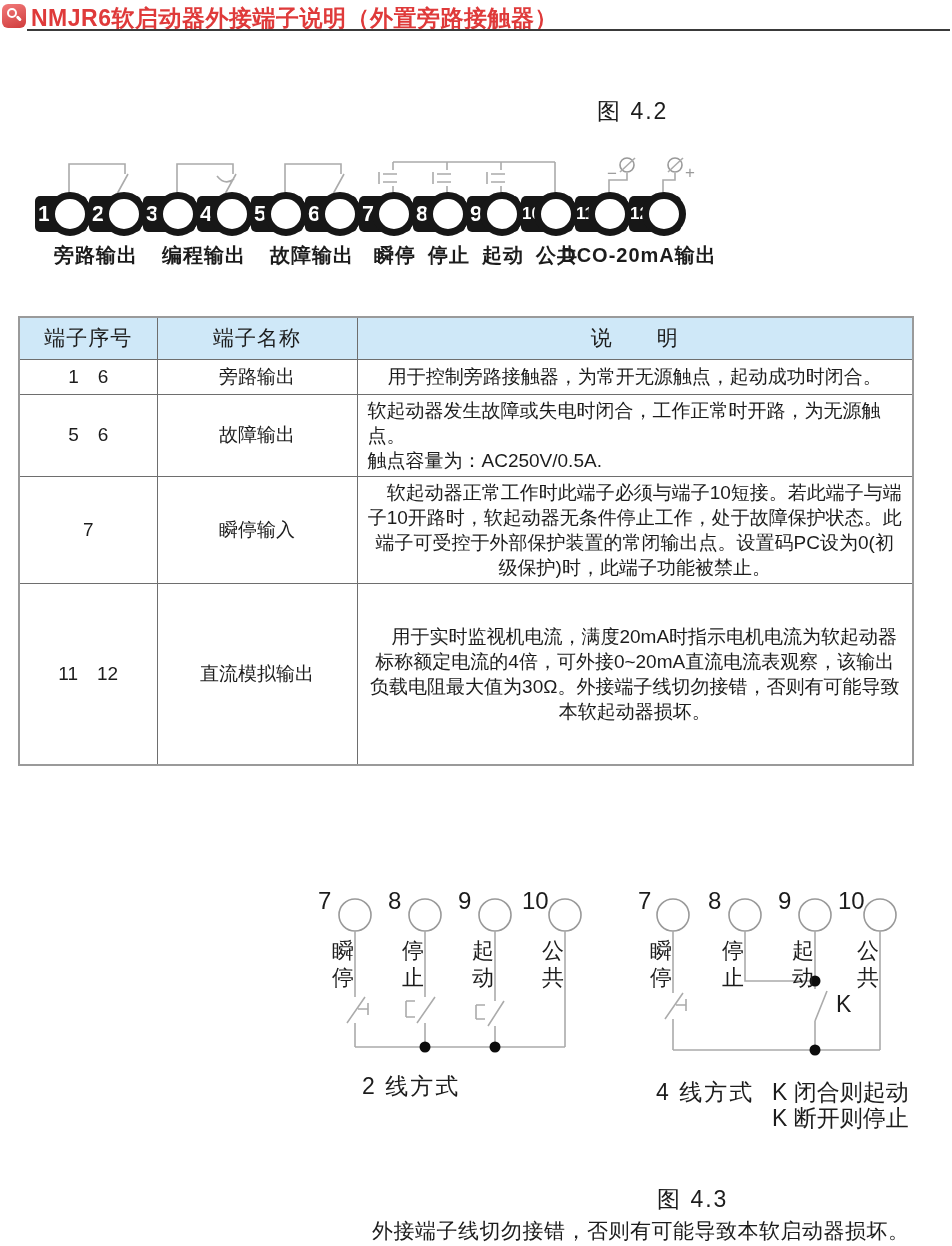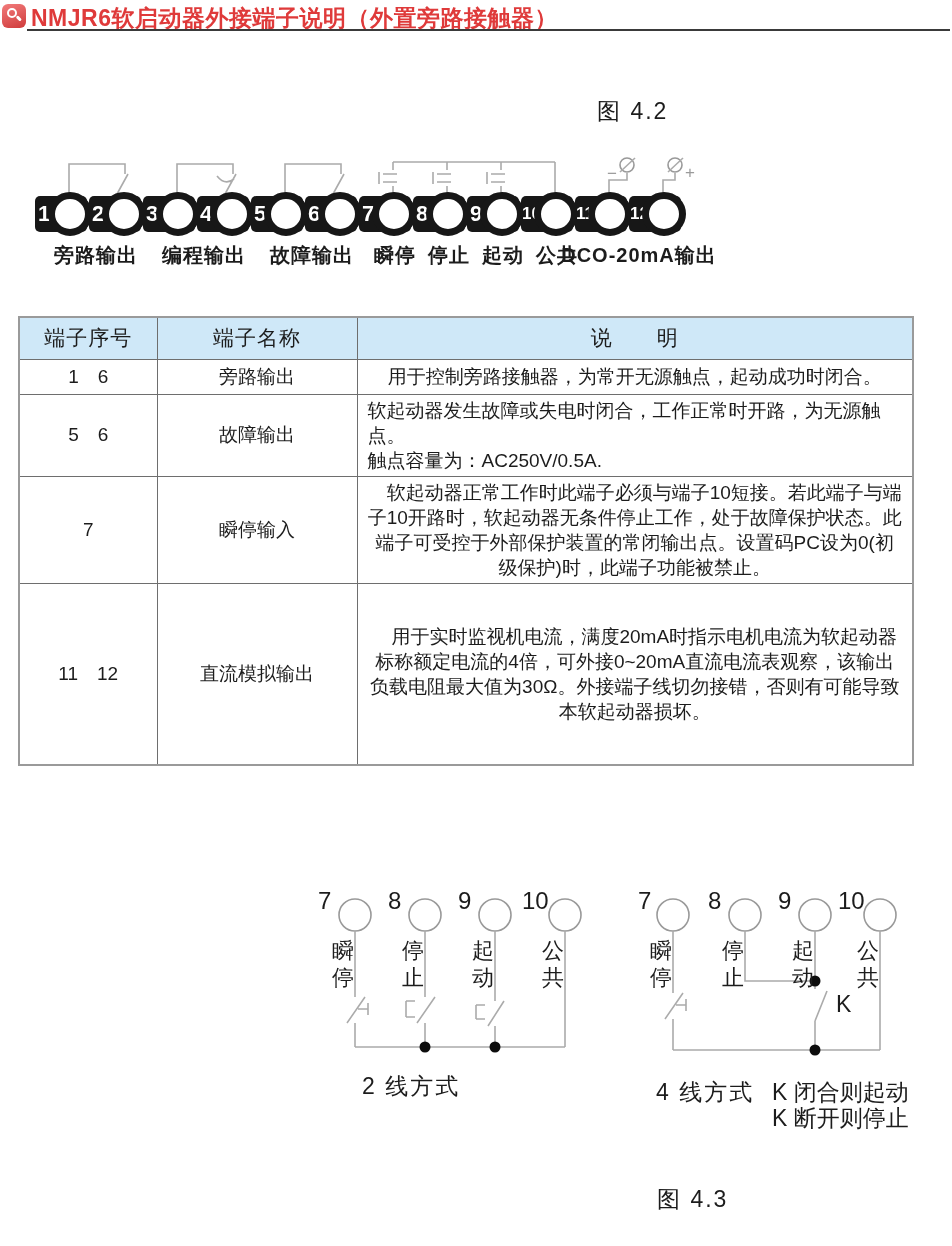--- a/index.html
+++ b/index.html
@@ -264,14 +264,15 @@
     <div class="dlabel" style="left:160px;top:52px">起动</div>
     <div class="dlabel" style="left:225px;top:52px">公共</div>
     <div class="kmark" style="left:206px;top:106px">K</div>
     <div class="dcaption" style="left:26px;top:192px">4 线方式</div>
     <div class="dnote" style="left:142px;top:192px">K 闭合则起动</div>
     <div class="dnote" style="left:142px;top:218px">K 断开则停止</div>
   </div>
 
   <div class="abs fig43">图 4.3</div>
 
+  <div class="abs footer-warning">外接端子线切勿接错，否则有可能导致本软启动器损坏。</div>
 
 </div>
 
 </body></html>

